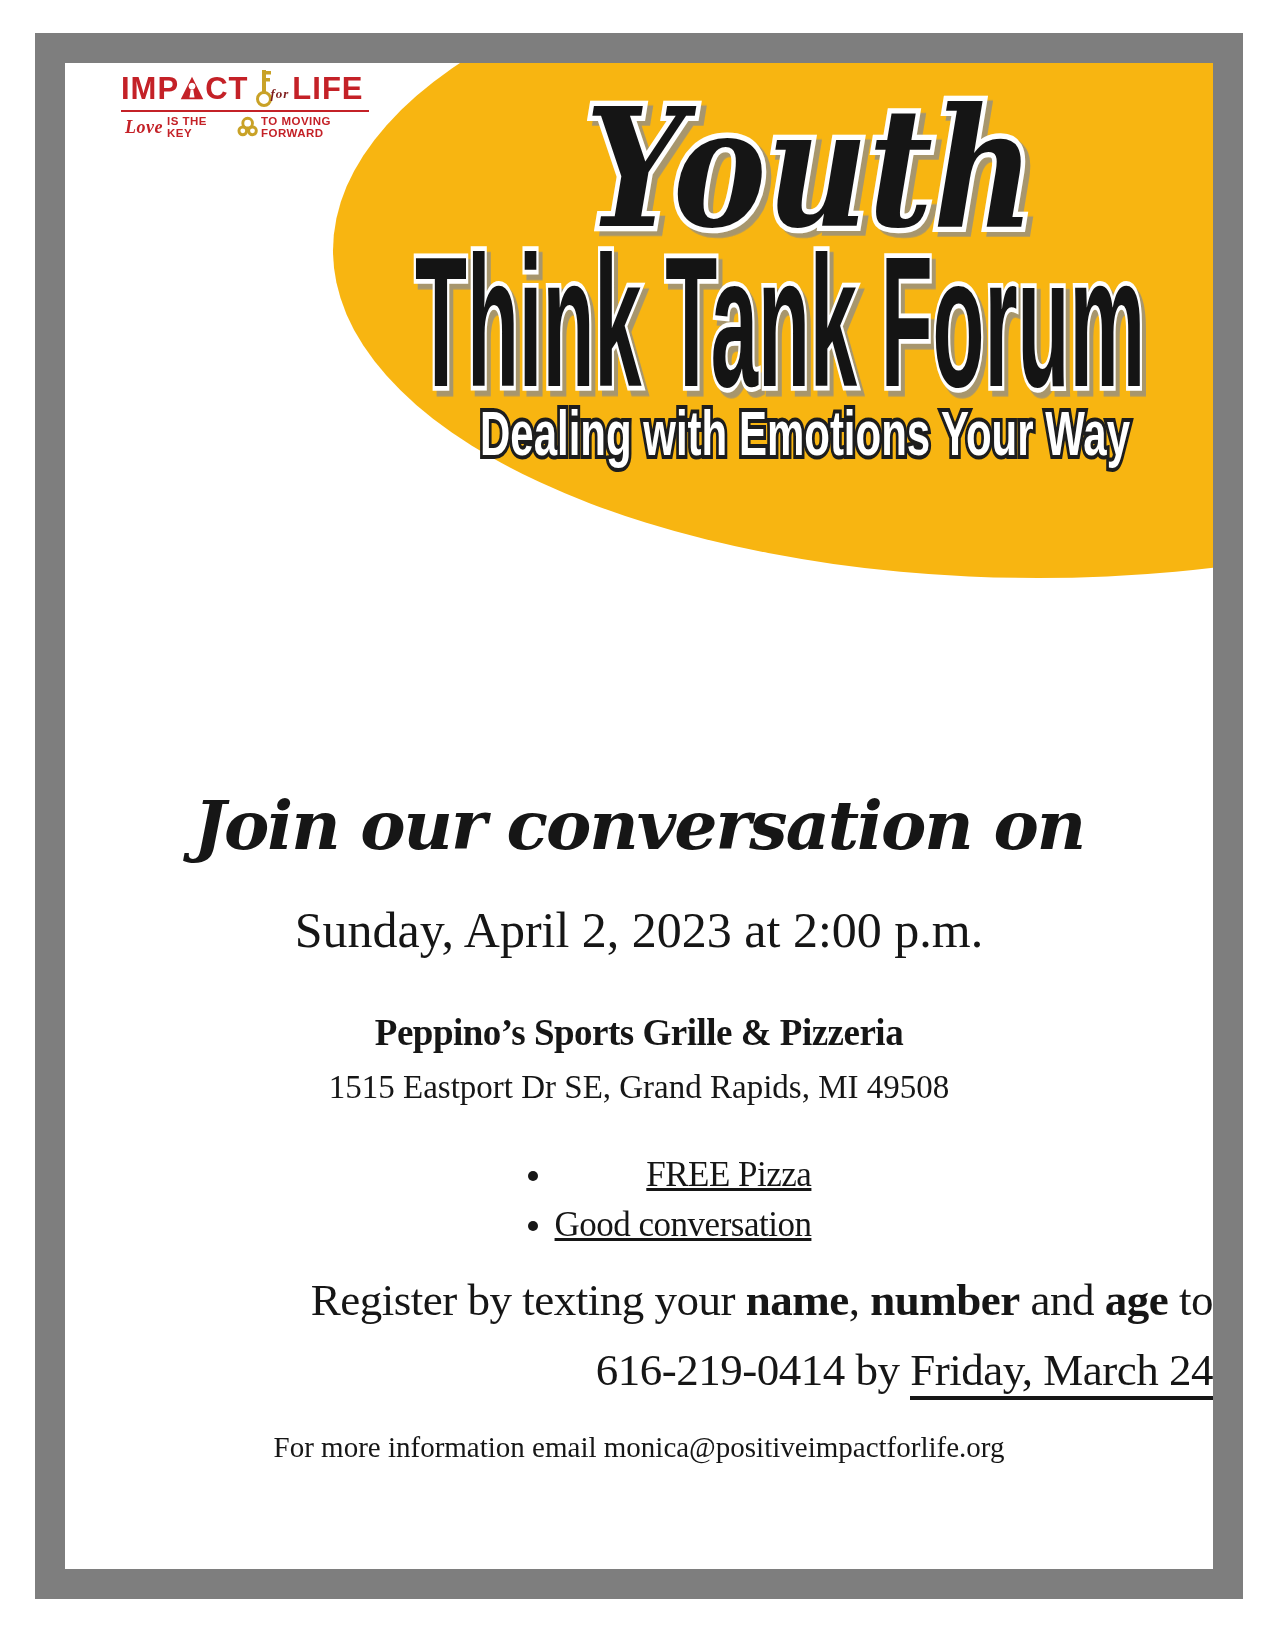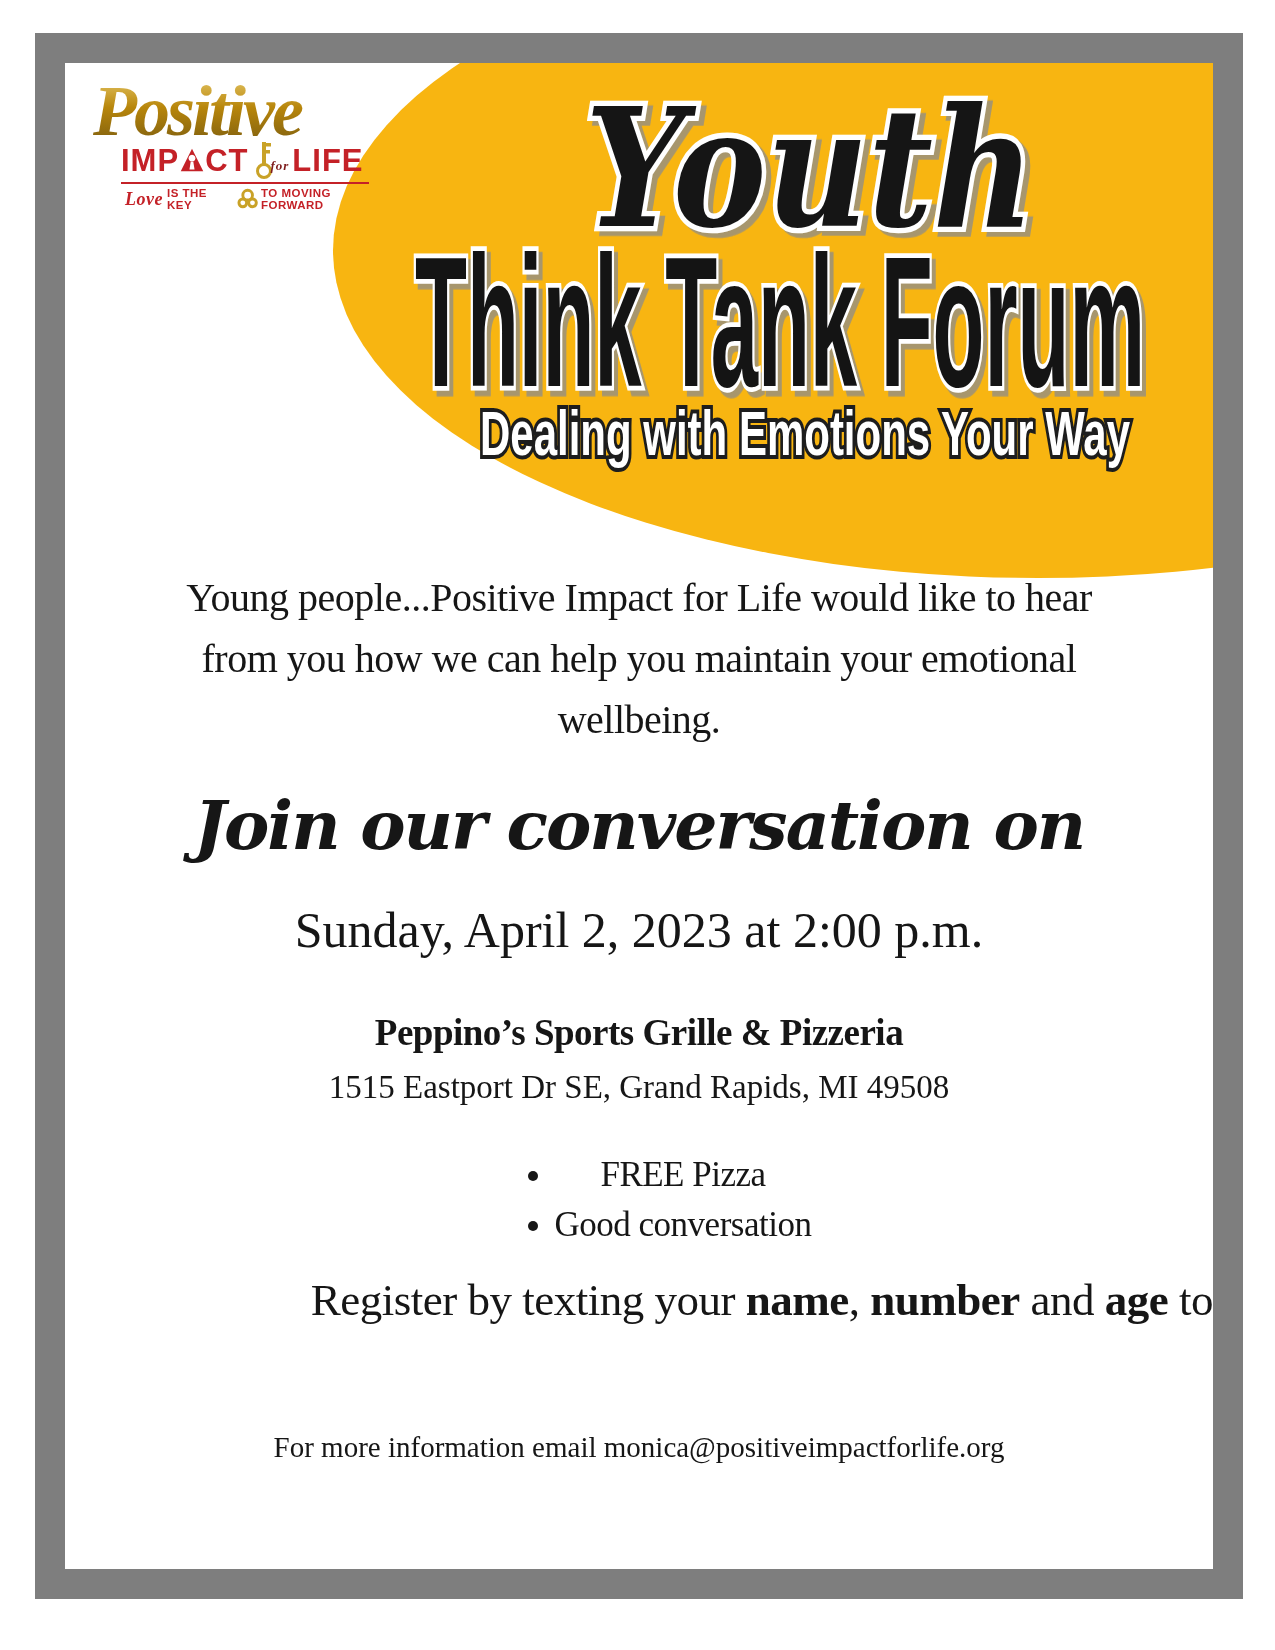--- a/index.html
+++ b/index.html
@@ -42,37 +42,36 @@
 
   
   .sec{position:absolute;left:0;right:0;text-align:center;}
   .intro{top:505px;font-size:40px;line-height:1.52;letter-spacing:-0.5px;}
   .join{top:722px;font-family:"DejaVu Serif","Liberation Serif",serif;font-style:italic;font-weight:900;
         font-size:68px;letter-spacing:-2px;}
   .date{top:838px;font-size:50px;font-family:Liberation Serif, serif;}
   .venue{top:948px;font-size:37px;font-weight:700;letter-spacing:-0.5px;}
   .addr{top:1006px;font-size:33px;}
   .bullets{top:1082px;}
-  .bullets ul{display:inline-block;text-align:center;margin:0 0 0 60px;padding:0 0 0 28px;}
+  .bullets ul{display:inline-block;text-align:right;margin:0 0 0 60px;padding:0 0 0 28px;text-decoration:underline;}
   .bullets li{font-size:35px;margin:10px 0;letter-spacing:-0.5px;}
   .register{top:1203px;font-size:45px;line-height:1.55;letter-spacing:-0.5px;text-align:right;}
   .register b{font-weight:700;}
   .u-line{border-bottom:4px solid #161616;padding-bottom:1px;}
   .footer{top:1368px;font-size:29px;}
 </style>
 </head>
 <body>
 
 <div class="frame">
   <div class="content">
 
     <div class="blob" style="background:#F8B511;"></div>
 
     <div class="logo">
-      <div class="logo-script">Positive</div>
       <div class="logo-impact">
         <span class="red">IMP</span>
         <svg class="a-key" viewBox="0 0 32 30">
           <path fill="#c42127" fill-rule="evenodd" d="M16 0 L31 30 L1 30 Z M16 8 a4.6 4.6 0 1 0 0.01 0 Z M14.2 17.5 L17.8 17.5 L19.4 27.5 L12.6 27.5 Z"></path>
         </svg>
         <span class="red">CT</span>
         <svg class="key-svg" viewBox="0 0 16 38">
           <rect x="6" y="1" width="4" height="24" fill="#c9a227"></rect>
           <rect x="10" y="2" width="5" height="3.5" fill="#c9a227"></rect>
           <rect x="10" y="9" width="4" height="3.5" fill="#c9a227"></rect>
@@ -92,40 +91,37 @@
         <span>TO MOVING FORWARD</span>
       </div>
     </div>
 
     <svg class="header-svg" viewBox="0 0 820 420">
       <text class="t-youth" transform="translate(455,158) scale(1,1.18)" x="0" y="0" text-anchor="middle">Youth</text>
       <text class="t-ttf" transform="translate(425,318) scale(1,1.9)" x="0" y="0" text-anchor="middle" textLength="730" lengthAdjust="spacingAndGlyphs">Think Tank Forum</text>
       <text class="t-deal" transform="translate(450,387) scale(1,1.35)" x="0" y="0" text-anchor="middle" textLength="650" lengthAdjust="spacingAndGlyphs">Dealing with Emotions Your Way</text>
     </svg>
 
-    <div class="sec intro">
-      <div>Young people...Positive Impact for Life would like to hear</div>
-      <div>from you how we can help you maintain your emotional</div>
-      <div>wellbeing.</div>
-    </div>
 
     <div class="sec join">Join our conversation on</div>
 
     <div class="sec date">Sunday, April 2, 2023 at 2:00 p.m.</div>
     <div class="sec venue">Peppino’s Sports Grille &amp; Pizzeria</div>
     <div class="sec addr">1515 Eastport Dr SE, Grand Rapids, MI 49508</div>
 
     <div class="sec bullets">
       <ul>
         <li>FREE Pizza</li>
         <li>Good conversation</li>
       </ul>
     </div>
 
     <div class="sec register">
       <div><span>Register by texting your </span><b>name</b><span>, </span><b>number</b><span> and </span><b>age</b><span> to</span>
       </div>
+      <div><span>616-219-0414 by </span><span class="u-line">Friday, March 24</span>
+      </div>
     </div>
 
     <div class="sec footer">For more information email monica@positiveimpactforlife.org</div>
 
   </div>
 </div>
 
 </body></html>

